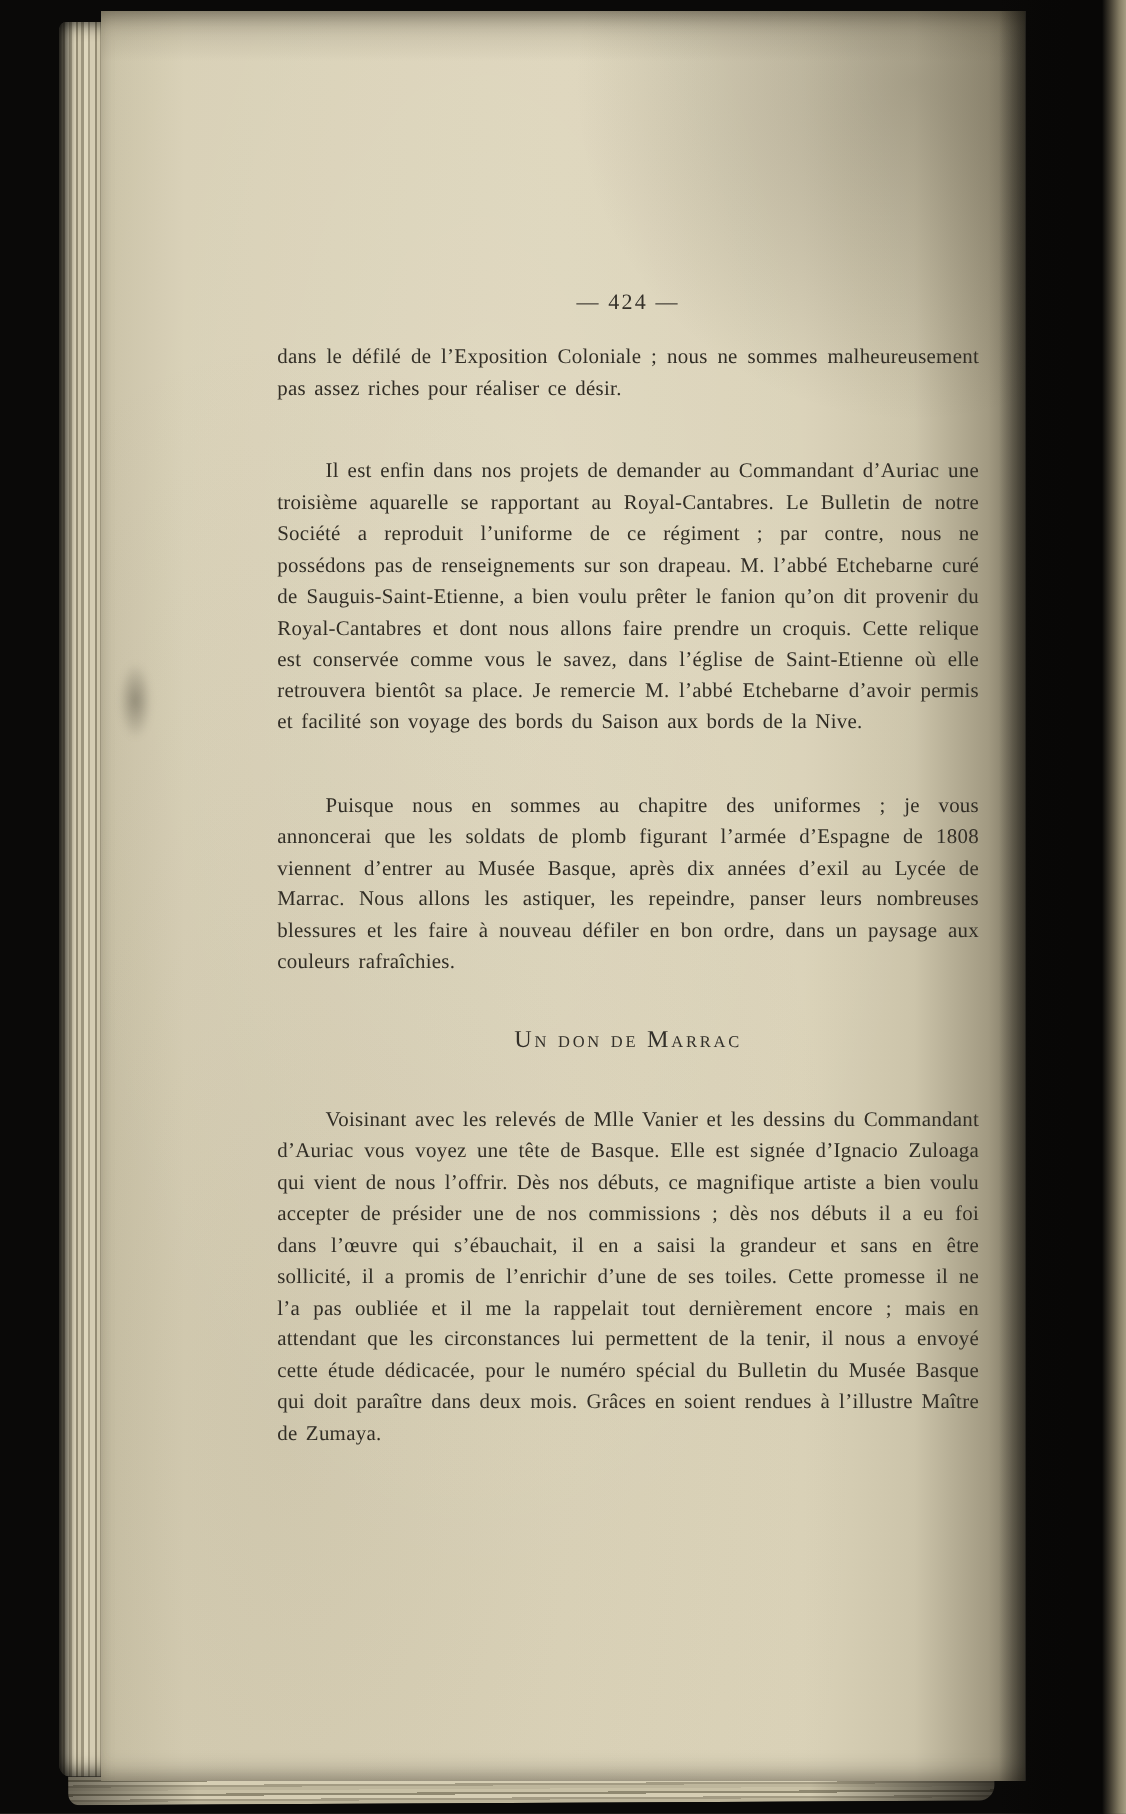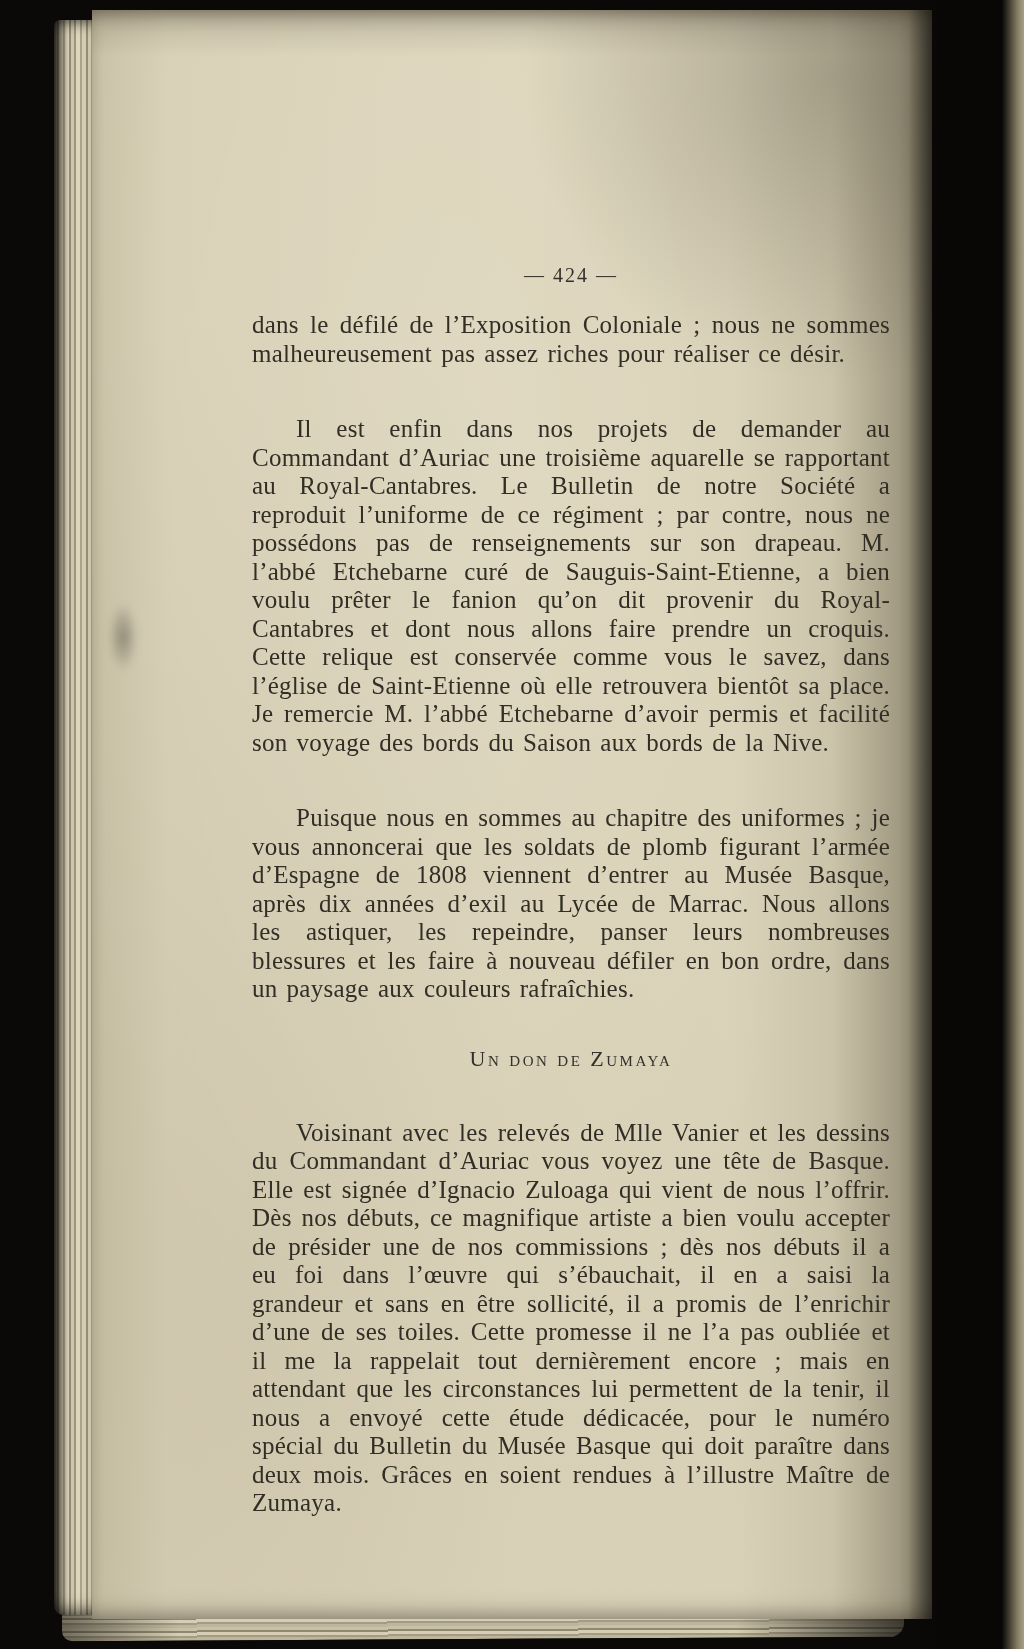--- a/index.html
+++ b/index.html
@@ -82,21 +82,21 @@
   }
   .page-number {
     text-align:center;
     font-size:20px;
     letter-spacing:2px;
     margin-bottom:24px;
     color:#35312a;
     margin-top:20px;
   }
   .para {
-    font-size:25px;
+    font-size:19px;
     line-height:28.5px;
     text-align:justify;
     word-spacing:2.6px;
     letter-spacing:0.25px;
     margin-top:8px;
   }
   .para.first { text-indent:0; margin-top:0; }
   .para.indent { text-indent:44px;margin-top:47px; }
   .heading {
     margin:42px 0 30px 0;
@@ -121,21 +121,21 @@
 
     <div class="textblock">
       <div class="page-number">— 424 —</div>
 
       <p class="para first">dans le défilé de l’Exposition Coloniale ; nous ne sommes malheureusement pas assez riches pour réaliser ce désir.</p>
 
       <p class="para indent">Il est enfin dans nos projets de demander au Commandant d’Auriac une troisième aquarelle se rapportant au Royal-Cantabres. Le Bulletin de notre Société a reproduit l’uniforme de ce régiment ; par contre, nous ne possédons pas de renseignements sur son drapeau. M. l’abbé Etchebarne curé de Sauguis-Saint-Etienne, a bien voulu prêter le fanion qu’on dit provenir du Royal-Cantabres et dont nous allons faire prendre un croquis. Cette relique est conservée comme vous le savez, dans l’église de Saint-Etienne où elle retrouvera bientôt sa place. Je remercie M. l’abbé Etchebarne d’avoir permis et facilité son voyage des bords du Saison aux bords de la Nive.</p>
 
       <p class="para indent">Puisque nous en sommes au chapitre des uniformes ; je vous annoncerai que les soldats de plomb figurant l’armée d’Espagne de 1808 viennent d’entrer au Musée Basque, après dix années d’exil au Lycée de Marrac. Nous allons les astiquer, les repeindre, panser leurs nombreuses blessures et les faire à nouveau défiler en bon ordre, dans un paysage aux couleurs rafraîchies.</p>
 
-      <h2 class="heading">Un don de Zumaya</h2>
+      <h2 class="heading">Un don de Marrac</h2>
 
       <p class="para indent">Voisinant avec les relevés de Mlle Vanier et les dessins du Commandant d’Auriac vous voyez une tête de Basque. Elle est signée d’Ignacio Zuloaga qui vient de nous l’offrir. Dès nos débuts, ce magnifique artiste a bien voulu accepter de présider une de nos commissions ; dès nos débuts il a eu foi dans l’œuvre qui s’ébauchait, il en a saisi la grandeur et sans en être sollicité, il a promis de l’enrichir d’une de ses toiles. Cette promesse il ne l’a pas oubliée et il me la rappelait tout dernièrement encore ; mais en attendant que les circonstances lui permettent de la tenir, il nous a envoyé cette étude dédicacée, pour le numéro spécial du Bulletin du Musée Basque qui doit paraître dans deux mois. Grâces en soient rendues à l’illustre Maître de Zumaya.</p>
     </div>
   </div>
 
   <div class="gutter-shadow"></div>
   <div class="facing-page-sliver"></div>
 
 </div>
 

